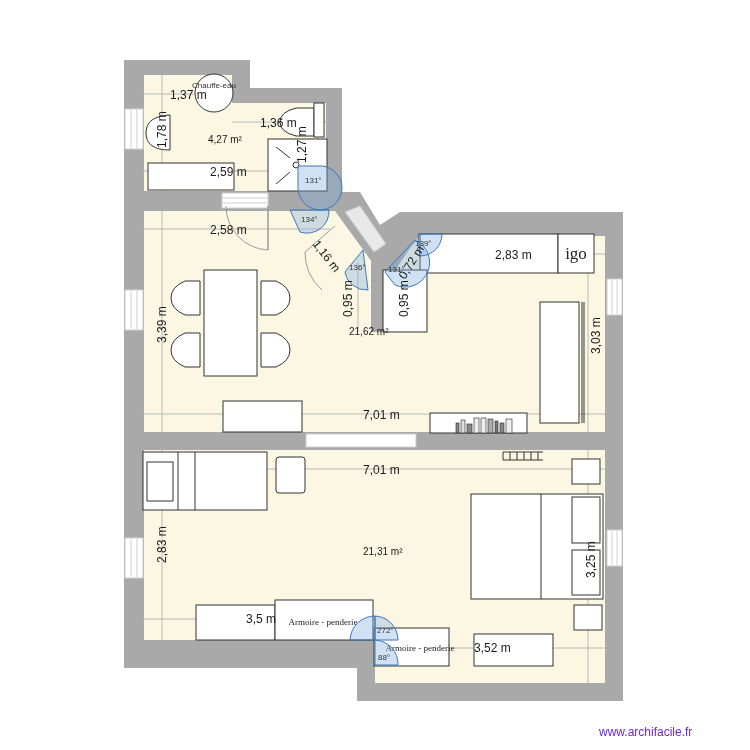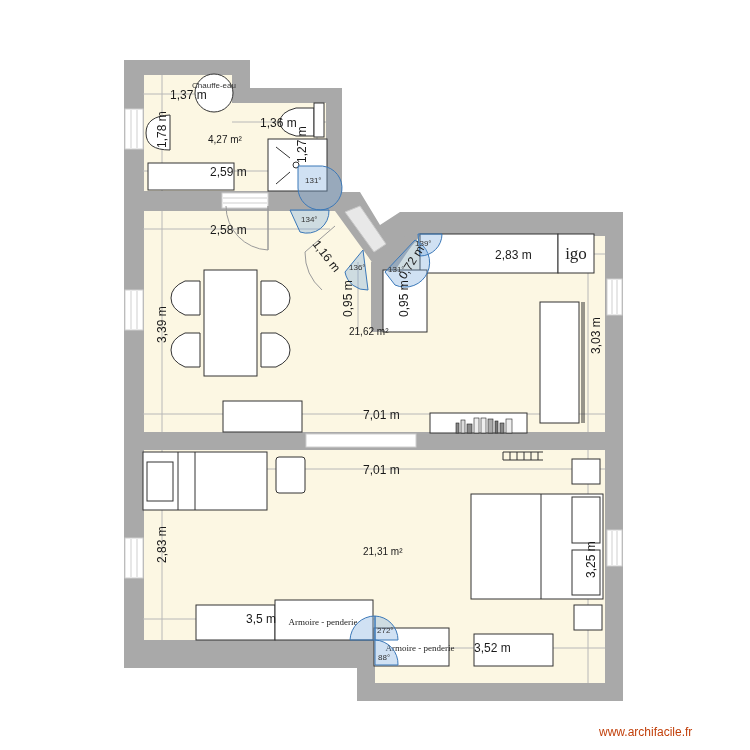--- a/index.html
+++ b/index.html
@@ -8,21 +8,21 @@
     .lbl { font-family: "Liberation Sans", sans-serif; font-size: 12px; fill: #1a1a1a; }
     .lbl-sm { font-family: "Liberation Sans", sans-serif; font-size: 8px; fill: #333; }
     .lbl-serif { font-family: "Liberation Serif", serif; font-size: 9px; fill: #222; }
     .lbl-igo { font-family: "Liberation Serif", serif; font-size: 17px; fill: #222; }
     .area { font-family: "Liberation Sans", sans-serif; font-size: 10px; fill: #1a1a1a; }
     .dim { stroke: #b8b8b8; stroke-width: 1; fill: none; }
     .furn { fill: #ffffff; stroke: #333; stroke-width: 1; }
     .door-arc { fill: rgba(120,170,220,0.35); stroke: #3b78b8; stroke-width: 1; }
     .door-arc-grey { fill: none; stroke: #9a9a9a; stroke-width: 1; }
     .win { fill: #fff; stroke: #cfcfcf; stroke-width: 1; }
-    .watermark { position: absolute; left: 599px; top: 725px; font-family: "Liberation Sans", sans-serif; font-size: 12px; color: #c2410c; }
+    .watermark { position: absolute; left: 599px; top: 725px; font-family: "Liberation Sans", sans-serif; font-size: 12px; color: #6d28d9; }
   </style>
 </head>
 <body>
 
 <svg id="plan" viewBox="0 0 750 750" xmlns="http://www.w3.org/2000/svg">
 
   <g>
 
     <path d="M124 60 L250 60 L250 88 L342 88 L342 210 L124 210 Z" fill="#a9a9a9"></path>
 

